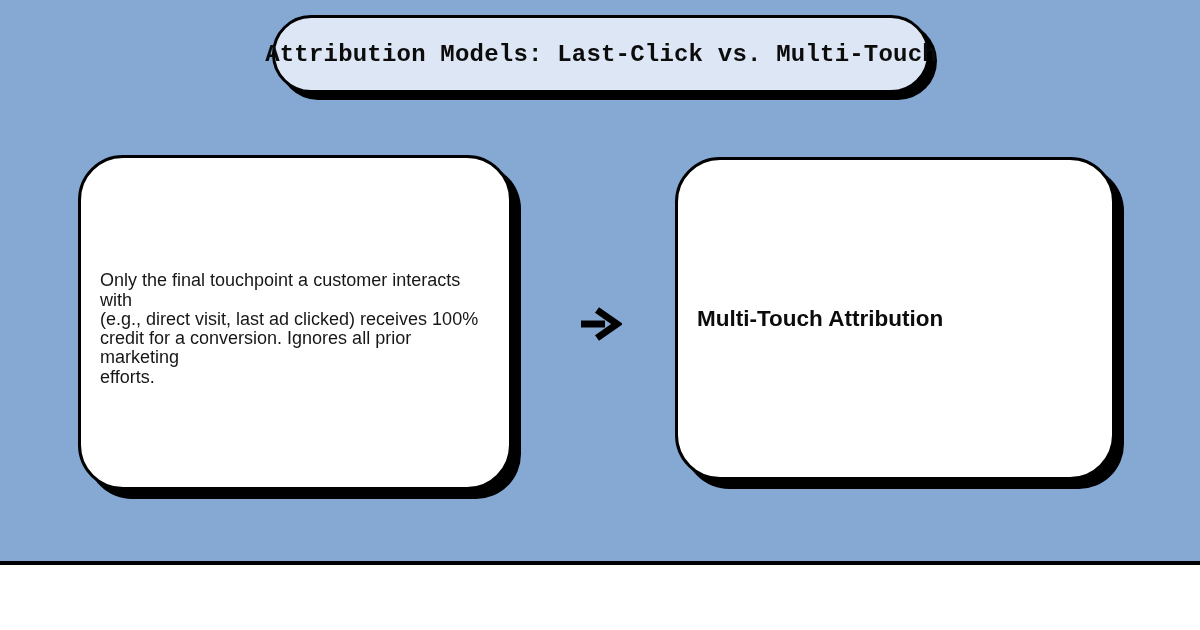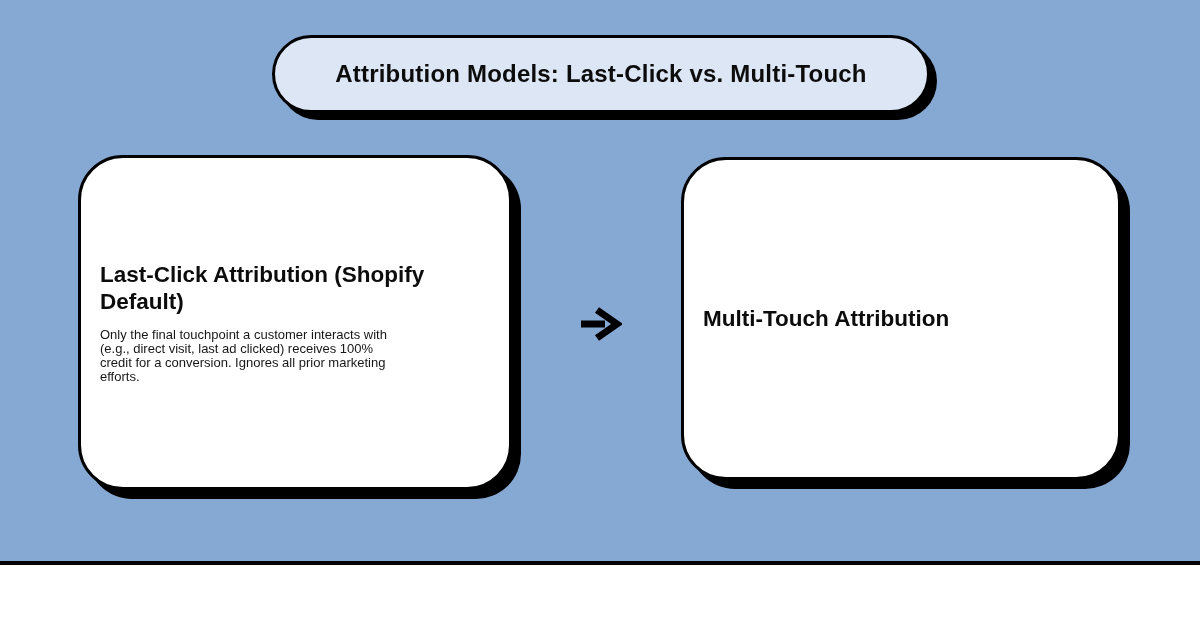--- a/index.html
+++ b/index.html
@@ -28,70 +28,68 @@
   }
   .divider{
     position:absolute;left:0;top:561px;width:1200px;height:4px;
     background:var(--divider);
   }
   .white-area{
     position:absolute;left:0;top:565px;width:1200px;height:65px;
     background:#ffffff;
   }
   .pill{
-    position:absolute;left:272px;top:35px;width:658px;height:78px;
+    position:absolute;left:272px;top:15px;width:658px;height:78px;
     background:var(--pill_fill);
     border:3px solid var(--border);
     border-radius:39px;
     box-shadow:7px 7px 0 var(--shadow);
-    display:flex;align-items:center;justify-content:center;
+    display:flex;align-items:center;justify-content:center;font-family:Liberation Mono, monospace;
   }
   .pill-label{
     font-size:24px;font-weight:bold;color:var(--title_text);
     letter-spacing:0.2px;white-space:nowrap;
   }
   .card{
     position:absolute;
     background:var(--card_fill);
     border:3px solid var(--border);
     border-radius:45px;
     box-shadow:9px 9px 0 var(--shadow);
     display:flex;flex-direction:column;justify-content:center;
     padding:20px 18px 20px 19px;
   }
   .card-left{left:78px;top:155px;width:434px;height:335px;}
-  .card-right{left:675px;top:157px;width:440px;height:323px;padding-top:20px;margin-left:6px;}
+  .card-right{left:675px;top:157px;width:440px;height:323px;padding-top:20px;}
   .card-title{
     font-size:22.5px;font-weight:bold;line-height:1.2;
     color:var(--title_text);white-space:pre-line;
   }
   .card-body{
     margin-top:13px;
-    font-size:13px;line-height:1.07;
+    font-size:18px;line-height:1.07;
     color:var(--body_text);white-space:pre-line;
   }
   .arrow{
     position:absolute;left:578px;top:305px;width:44px;height:38px;
     display:flex;align-items:center;justify-content:center;
   }
   .arrow svg{display:block;}
 </style>
 </head>
 <body>
 
 <div class="stage">
   <div class="blue-area"></div>
 
   <div class="pill">
     <span class="pill-label">Attribution Models: Last-Click vs. Multi-Touch</span>
   </div>
 
   <div class="card card-left">
-    <div class="card-title">Last-Click Attribution (Shopify
-Default)</div>
     <div class="card-body">Only the final touchpoint a customer interacts with
 (e.g., direct visit, last ad clicked) receives 100%
 credit for a conversion. Ignores all prior marketing
 efforts.</div>
   </div>
 
   <div class="arrow">
     <svg width="44" height="38" viewBox="0 0 44 38" xmlns="http://www.w3.org/2000/svg">
       <line x1="3" y1="19" x2="27" y2="19" stroke="#000000" stroke-width="7"></line>
       <polyline points="19,5 39,19 19,33" fill="none" stroke="#000000" stroke-width="7"></polyline>

